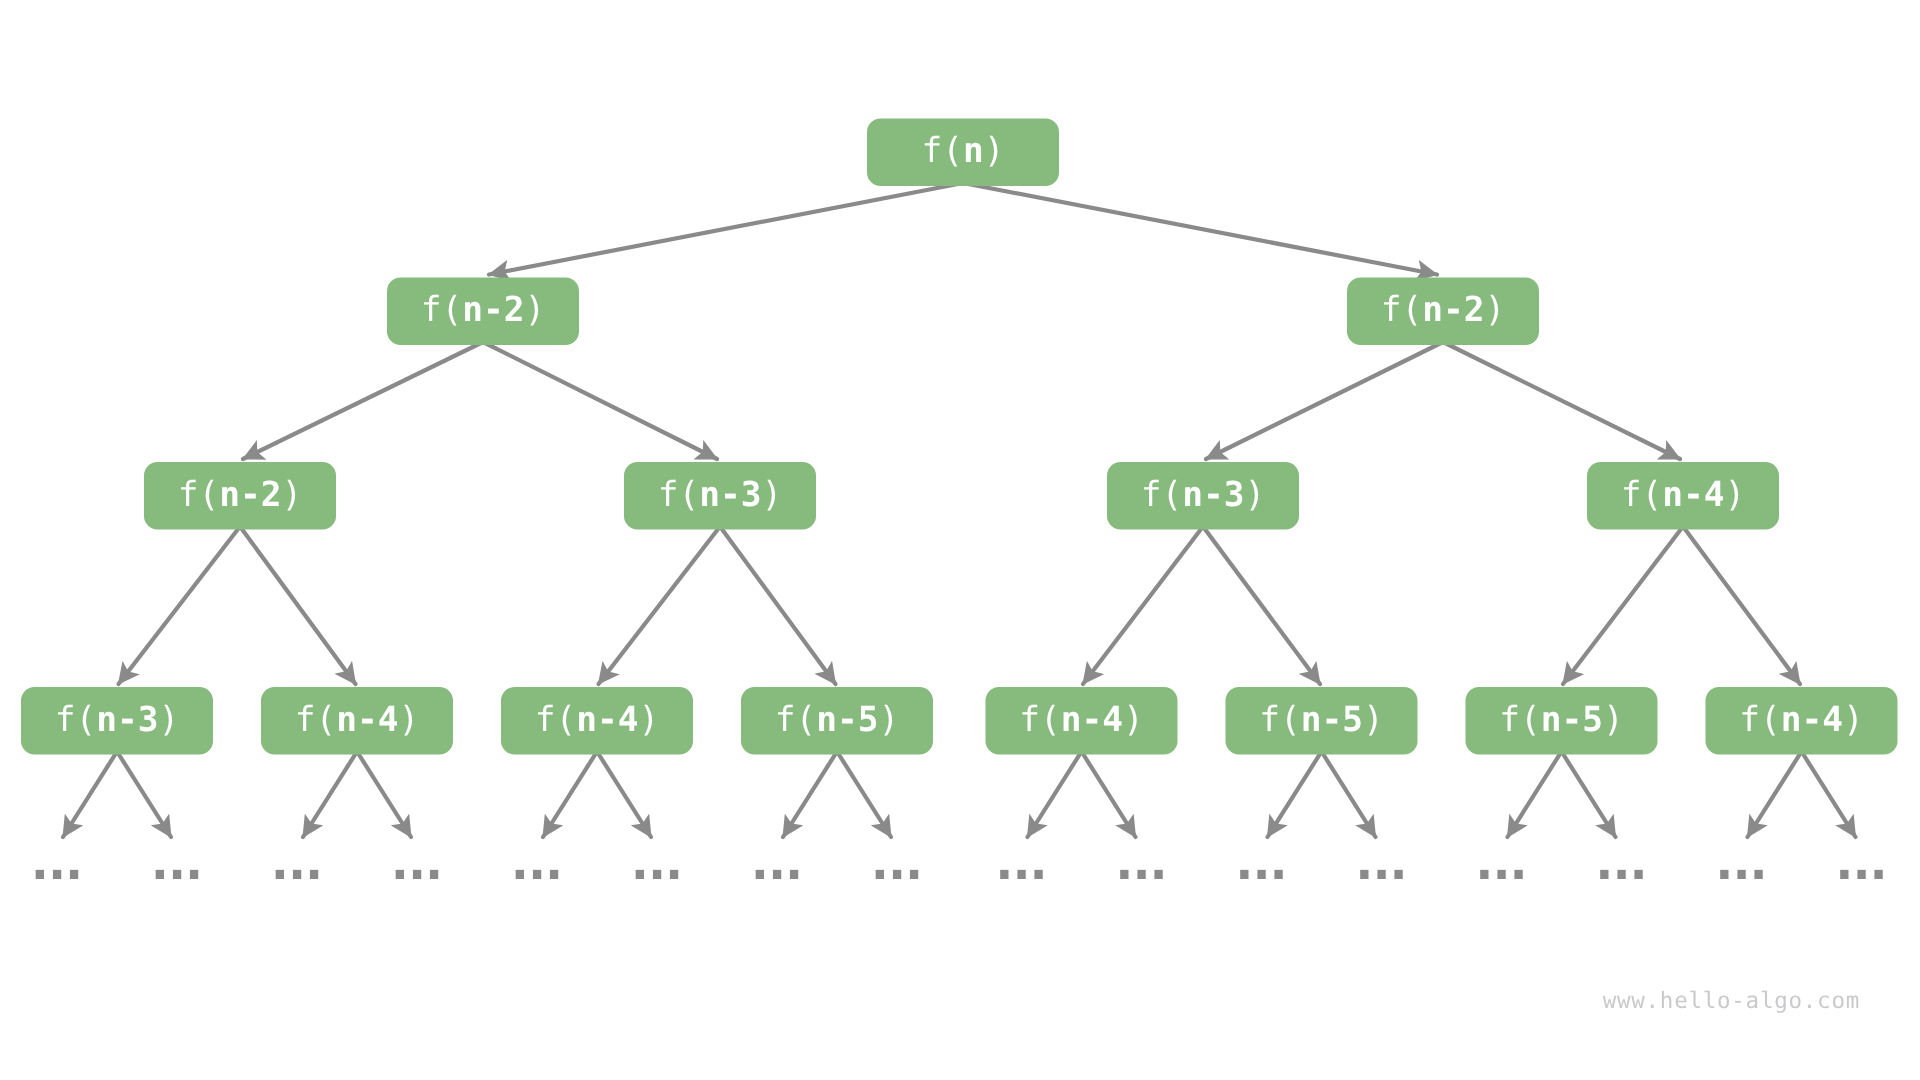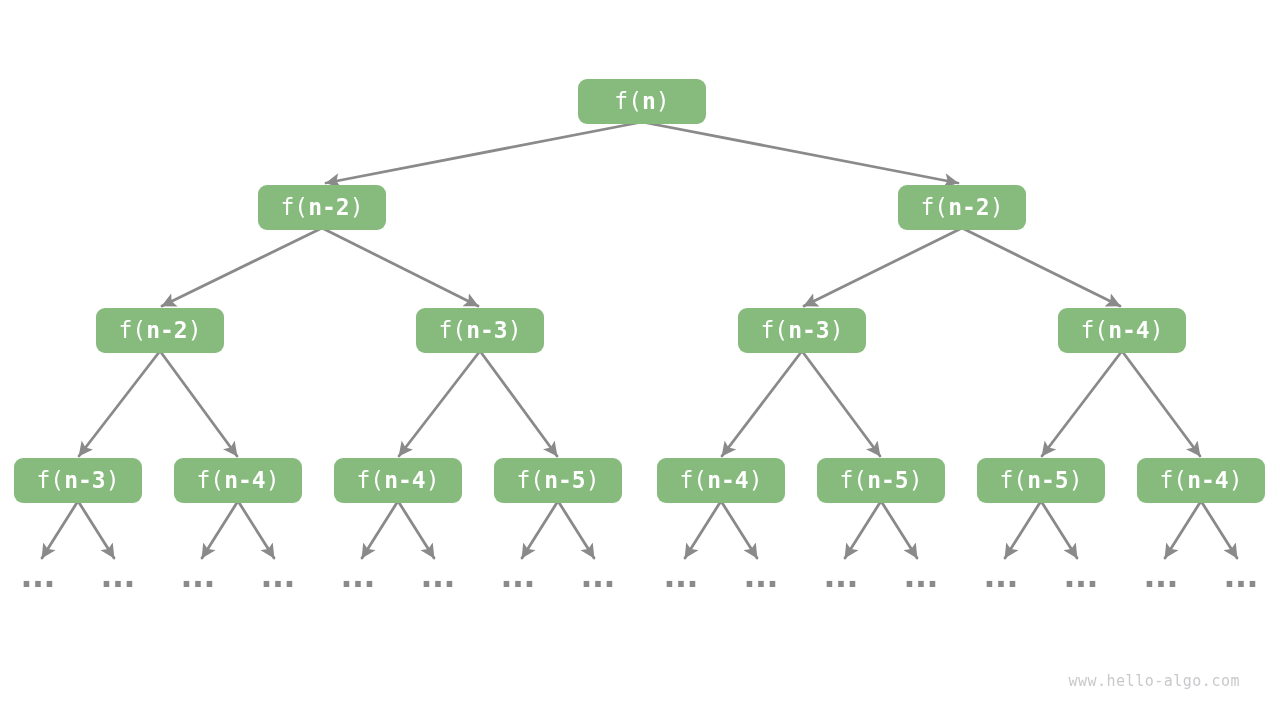--- a/index.html
+++ b/index.html
@@ -57,21 +57,21 @@
     text-align: center;
     font-size: 34px;
     font-weight: 700;
     letter-spacing: -9px;
     text-indent: -9px;
     color: var(--arrow_gray);
     overflow: visible;
   }
   .watermark {
     position: absolute;
-    top: 672px;
+    top: 658px;
     right: 40px;
     font-size: 15px;
     color: var(--watermark_gray);
     letter-spacing: 0.5px;
   }
 </style>
 </head>
 <body>
 
 <div class="canvas">

